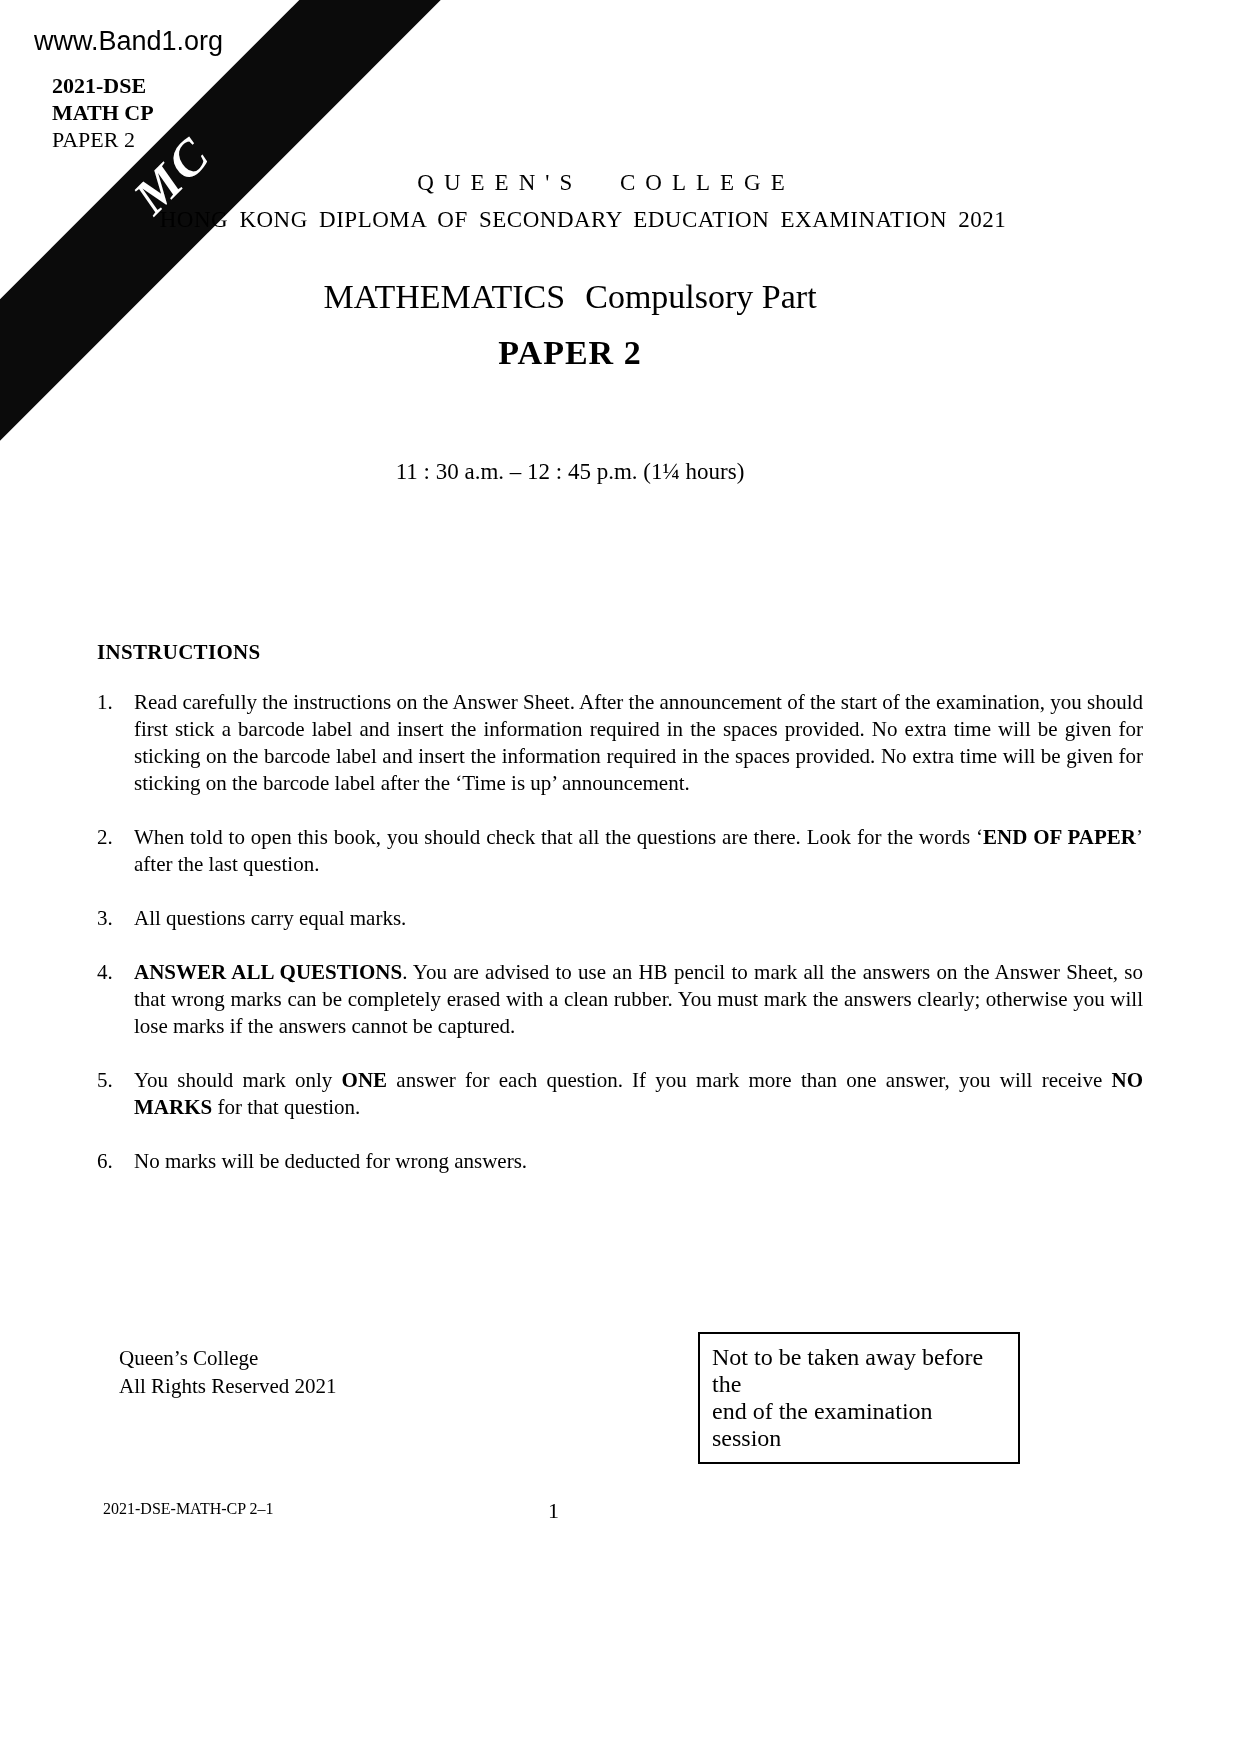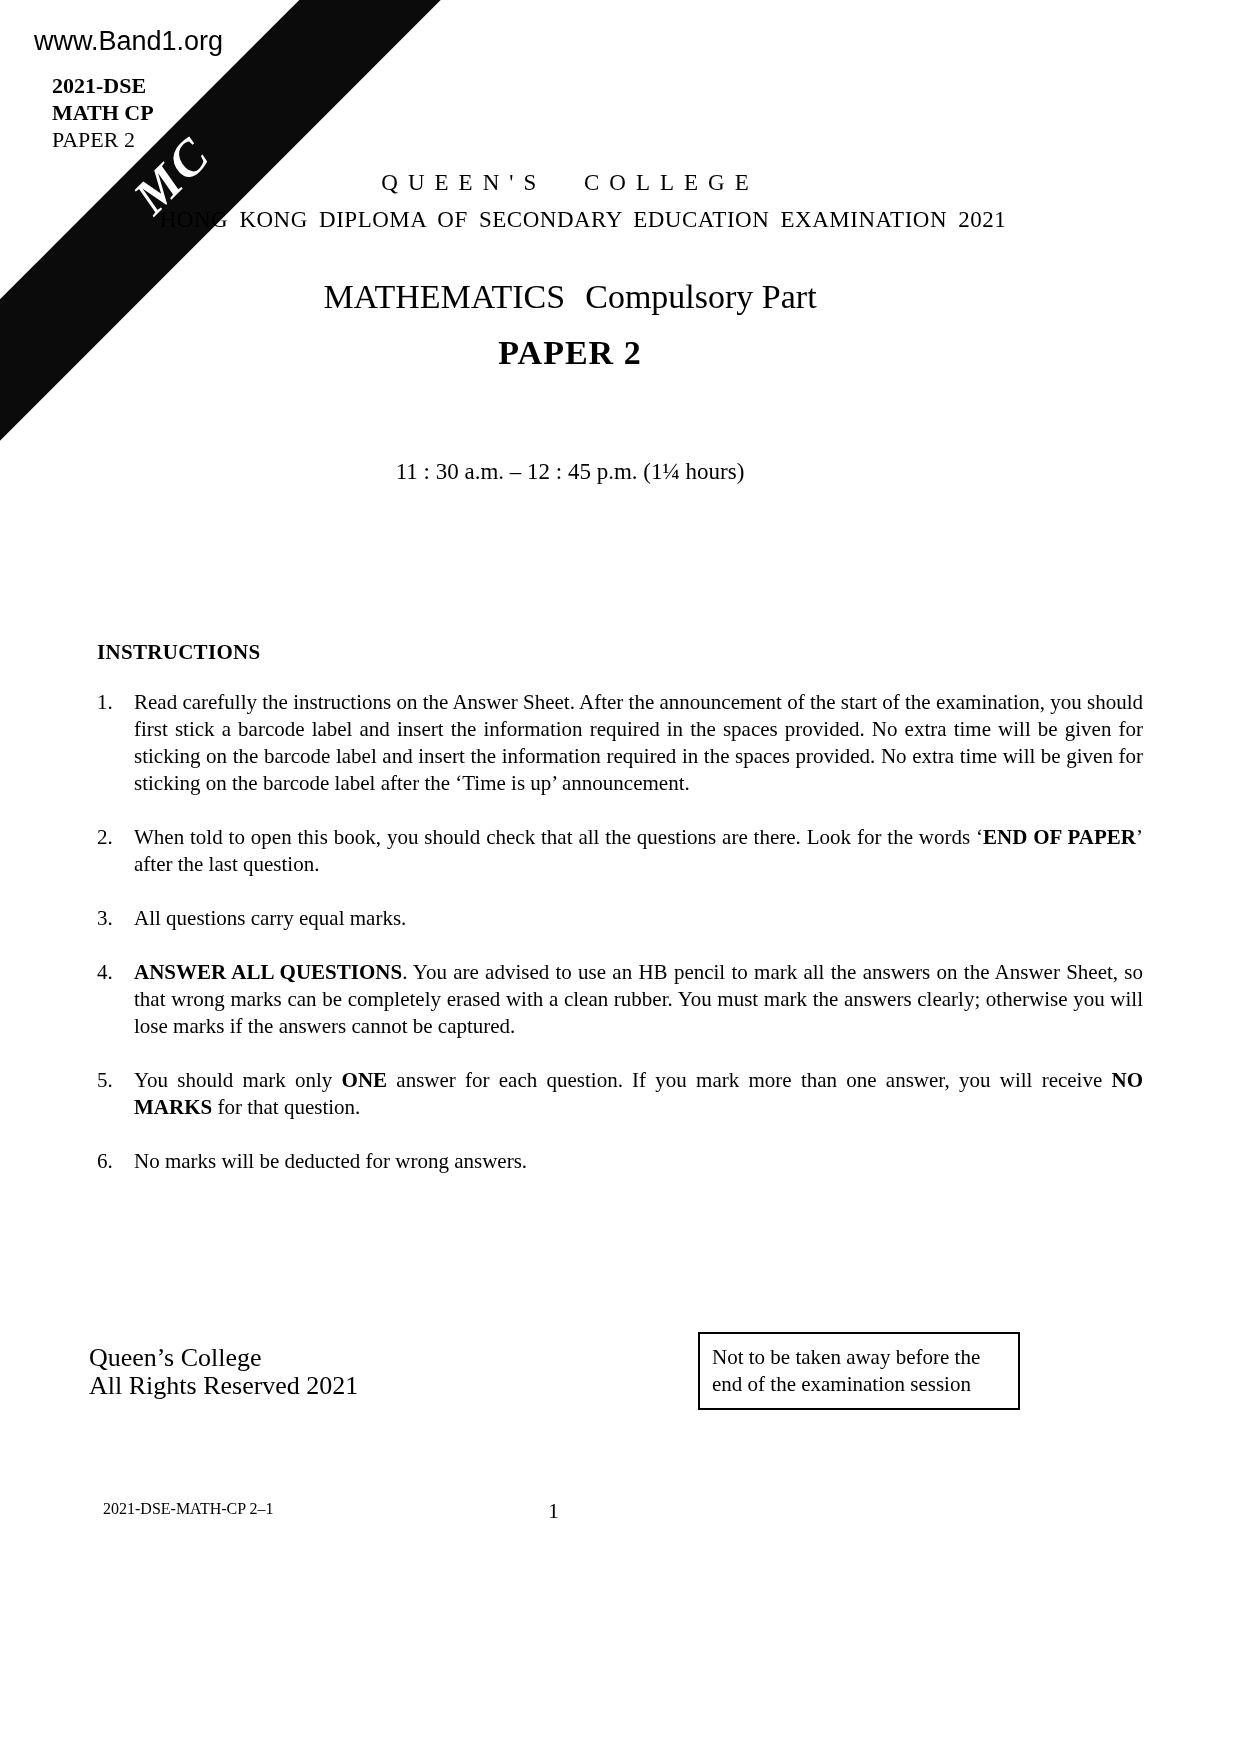--- a/index.html
+++ b/index.html
@@ -54,21 +54,21 @@
     line-height: 27px;
   }
   .corner-code .cc-bold { font-weight: bold; }
 
   .center-band {
     position: absolute;
     left: 0;
     width: 1140px;
     text-align: center;
   }
-  .college-line { top: 170px; font-size: 23px; letter-spacing: 10px; word-spacing: 22px; }
+  .college-line { top: 170px; font-size: 23px; letter-spacing: 10px; word-spacing: 22px; padding-left: 36px; }
   .exam-line    { top: 207px; font-size: 23px; letter-spacing: 0.5px; word-spacing: 5px; margin-left: 13px; }
   .title-line   { top: 278px; font-size: 34px; font-weight: normal; }
   .title-line .title-sub { margin-left: 20px; }
   .paper-line   { top: 334px; font-size: 34px; font-weight: bold; letter-spacing: 1px; }
   .time-line    { top: 440px; font-size: 23px; margin-top: 19px; }
 
   .instructions {
     position: absolute;
     left: 97px;
     top: 640px;
@@ -85,33 +85,33 @@
     margin-bottom: 27px;
     font-size: 21px;
     line-height: 27px;
   }
   .ins-num { width: 37px; flex: none; }
   .ins-text { flex: 1; text-align: justify; }
   .b { font-weight: bold; margin-top: 31px; }
 
   .footer-left {
     position: absolute;
-    left: 89px;
+    left: 119px;
     top: 1344px;
-    font-size: 26px;
+    font-size: 21px;
     line-height: 28px;
   }
   .notice-box {
     position: absolute;
     left: 698px;
     top: 1332px;
     width: 294px;
     border: 2px solid #000;
     padding: 10px 12px;
-    font-size: 21px;
+    font-size: 24px;
     line-height: 27px;
   }
   .bottom-code {
     position: absolute;
     left: 103px;
     top: 1500px;
     font-size: 16px;
   }
   .bottom-page {
     position: absolute;

